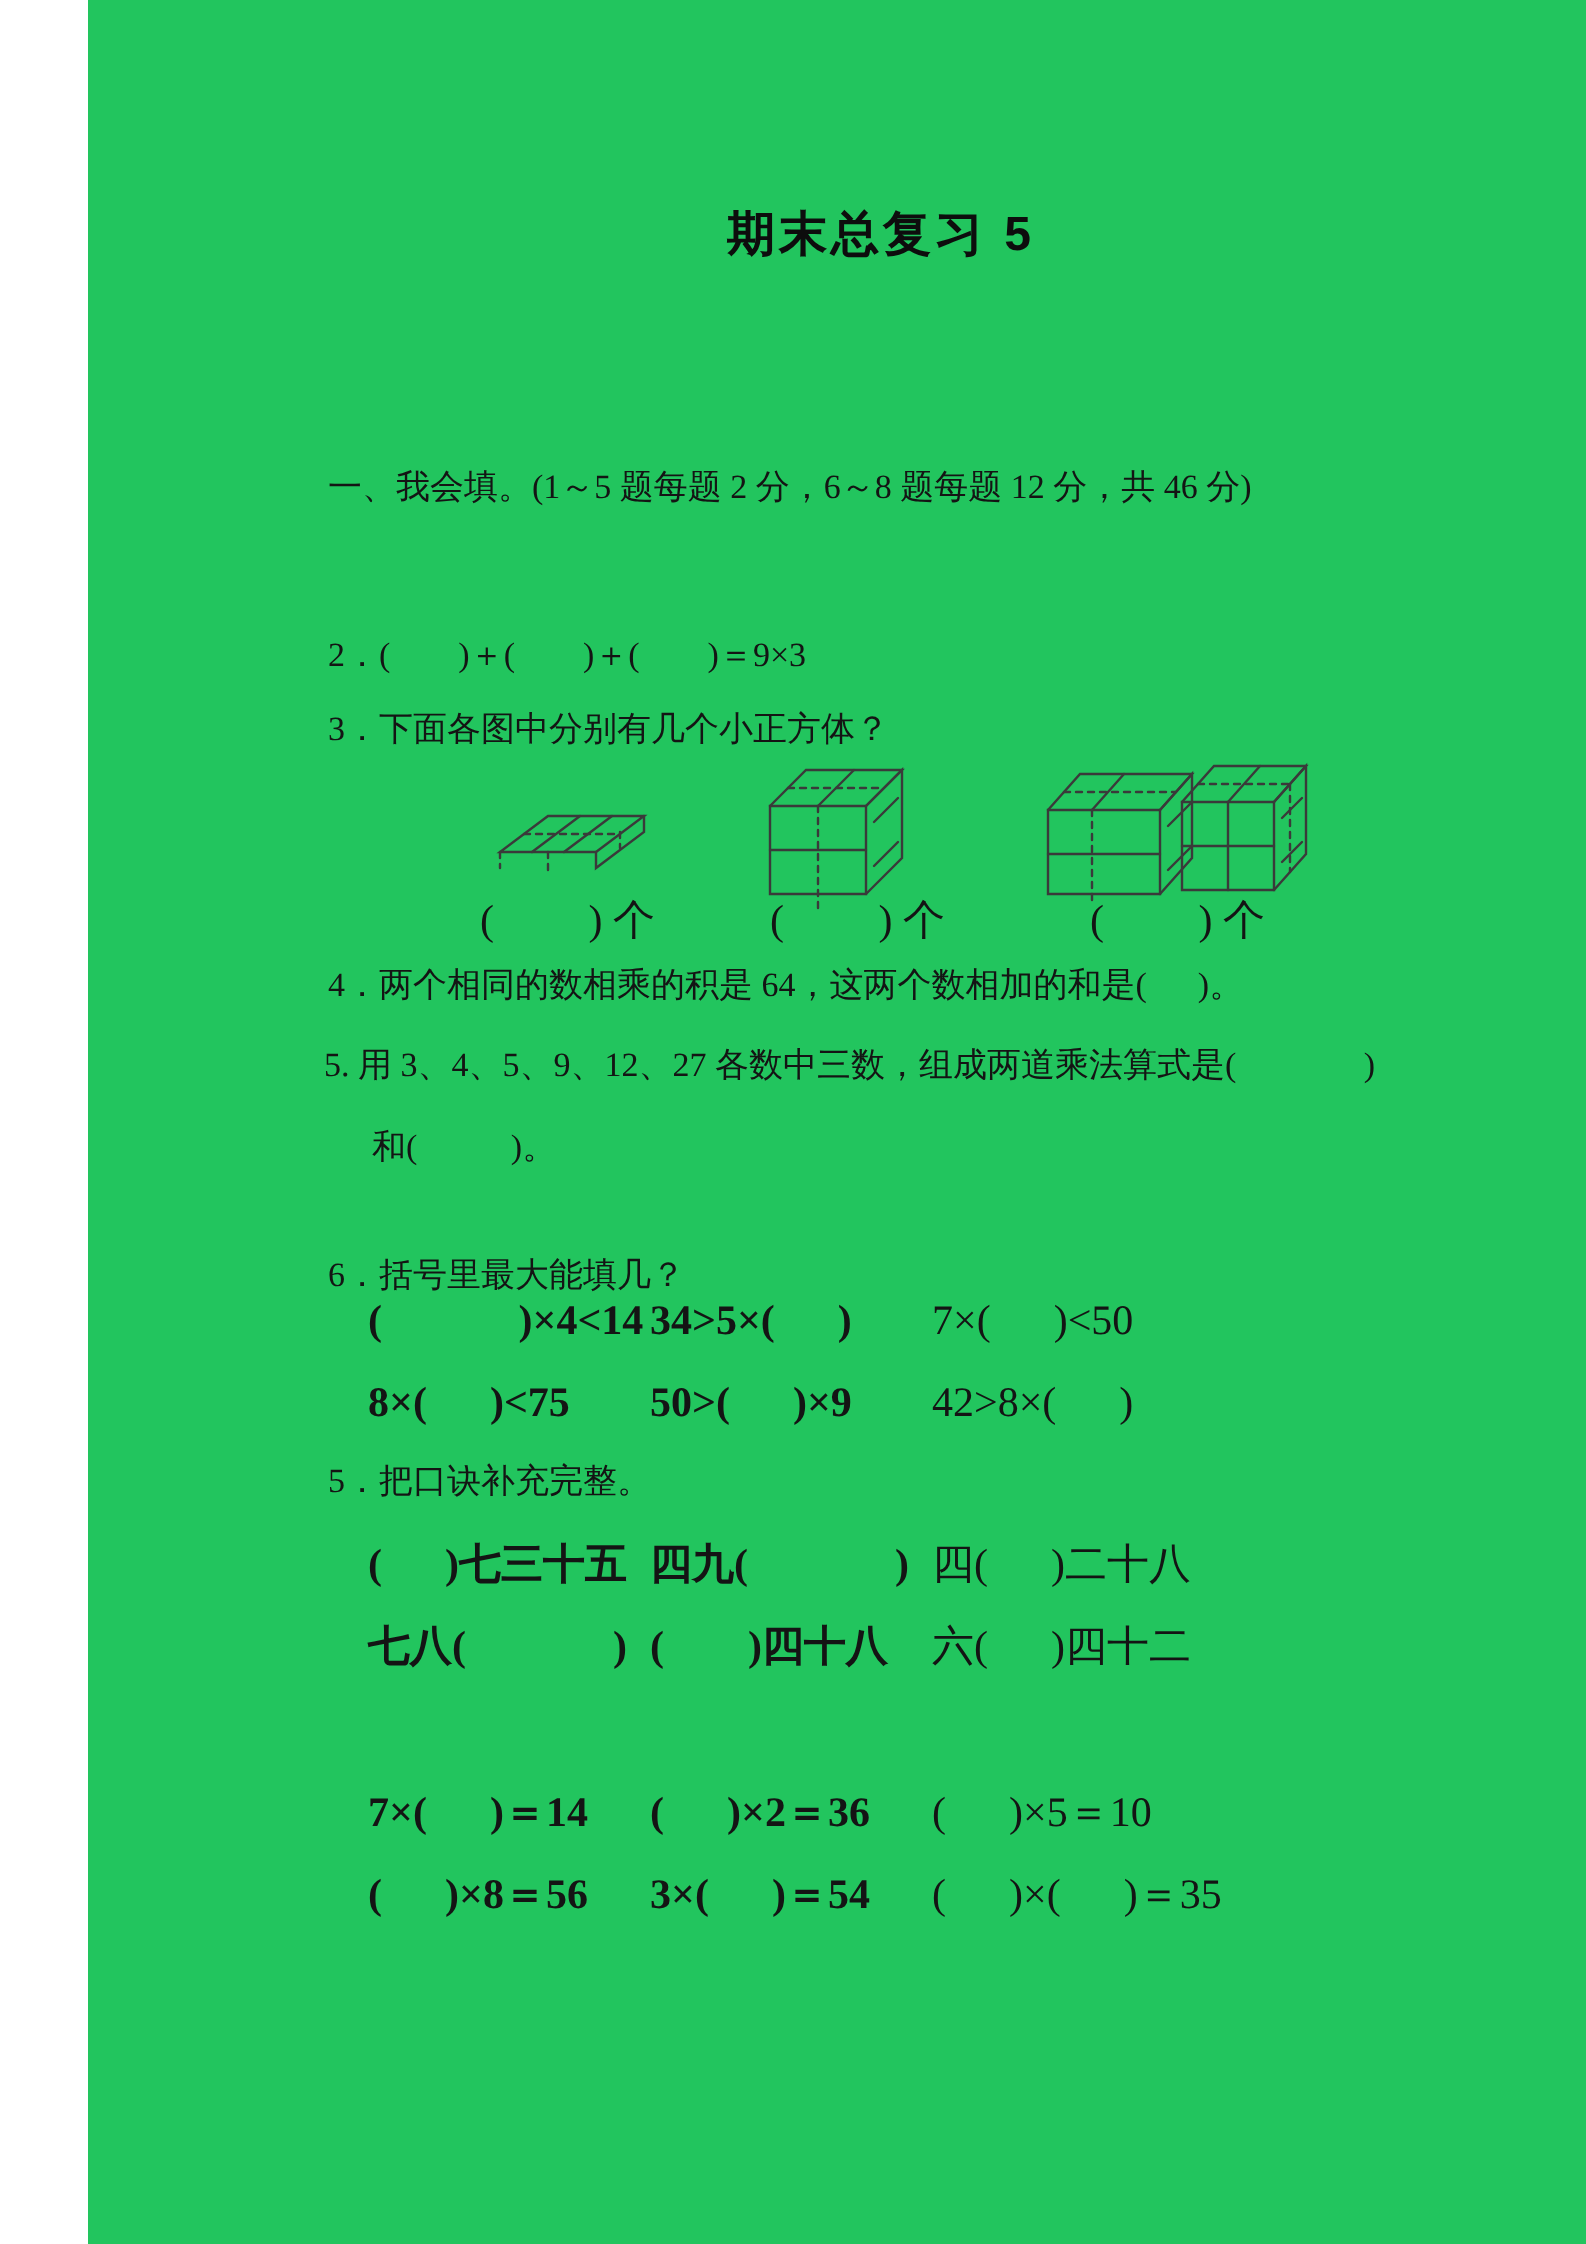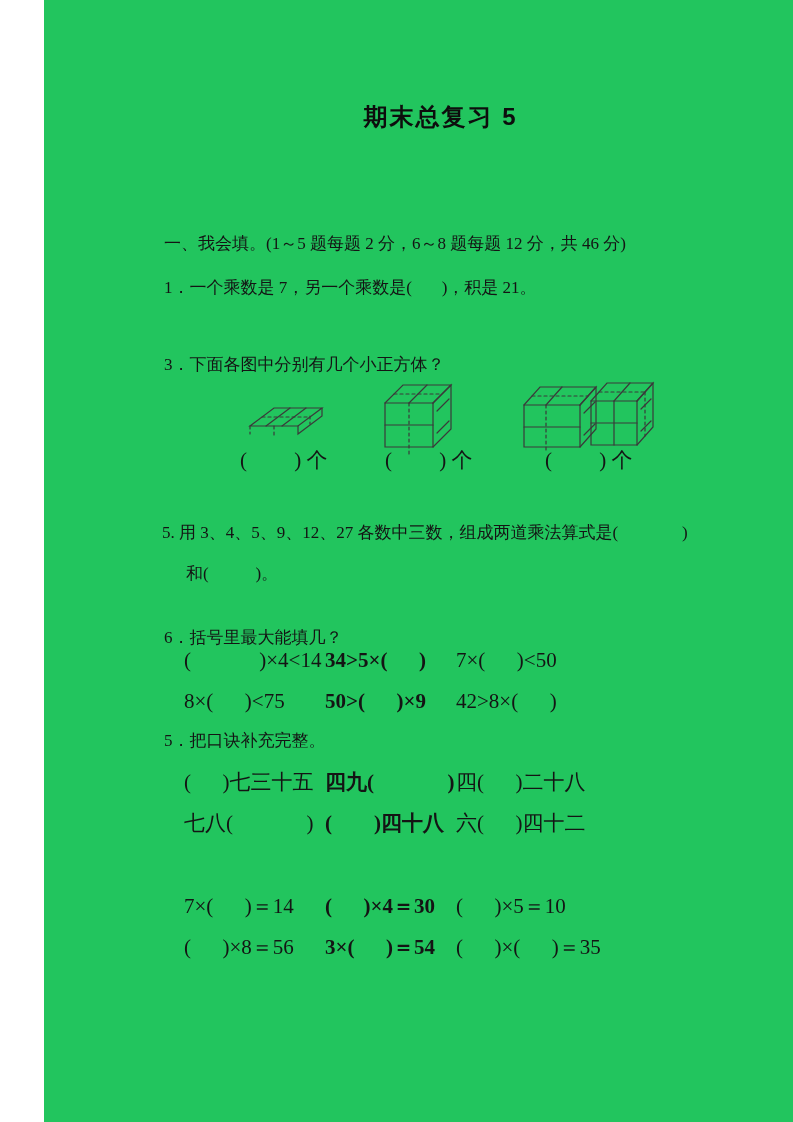--- a/index.html
+++ b/index.html
@@ -33,23 +33,23 @@
     line-height: 24px;
     white-space: pre;
   }
   .row { position: absolute; left: 0; top: 0; width: 100%; height: 26px; }
   .row span {
     position: absolute;
     font-size: 21px;
     line-height: 24px;
     white-space: pre;
   }
-  .c1 { left: 140px; }
+  .c1 { left: 140px; font-weight: bold; }
   .c2 { left: 281px; font-weight: bold; }
-  .c3 { left: 412px; }
+  .c3 { left: 422px; }
   .cnt1 { left: 196px; }
   .cnt2 { left: 341px; }
   .cnt3 { left: 501px; }
   .fig { position: absolute; }
   .fig svg { display: block; }
   .fig path, .fig line, .fig polygon {
     fill: none;
     stroke: #3a3a3a;
     stroke-width: 1.2;
     stroke-linecap: round;
@@ -58,22 +58,22 @@
 </style>
 </head>
 <body>
 
 <div class="page">
 
   <h1 class="title">期末总复习 5</h1>
 
   <div class="line" style="top:232px">一、我会填。(1～5 题每题 2 分，6～8 题每题 12 分，共 46 分)</div>
 
-  <div class="line" style="top:276px">1．一个乘数是 7，另一个乘数是(       )，积是 21。</div>
 
+  <div class="line" style="top:316px">2．(        )＋(        )＋(        )＝9×3</div>
 
   <div class="line" style="top:353px">3．下面各图中分别有几个小正方体？</div>
 
   <div class="fig" style="left:196px; top:386px">
     <svg width="100" height="62" viewBox="0 0 100 62">
       <path d="M10,40 L58,40 L82,22 L34,22 Z"></path>
       <path d="M26,40 L50,22"></path>
       <path d="M42,40 L66,22"></path>
       <path class="dash" d="M22,31 L70,31"></path>
       <path d="M58,40 L58,48 L82,30 L82,22"></path>
@@ -125,20 +125,21 @@
       <path d="M54,56 L64,46"></path>
     </svg>
   </div>
 
   <div class="row" style="top:448px">
     <span class="cnt1">(         ) 个</span>
     <span class="cnt2">(         ) 个</span>
     <span class="cnt3">(         ) 个</span>
   </div>
 
+  <div class="line" style="top:481px">4．两个相同的数相乘的积是 64，这两个数相加的和是(      )。</div>
 
   <div class="line" style="top:521px; left:118px">5. 用 3、4、5、9、12、27 各数中三数，组成两道乘法算式是(               )</div>
   <div class="line" style="top:562px; left:142px">和(           )。</div>
 
   <div class="line" style="top:626px">6．括号里最大能填几？</div>
   <div class="row" style="top:648px">
     <span class="c1">(             )×4&lt;14</span>
     <span class="c2">34&gt;5×(      )</span>
     <span class="c3">7×(      )&lt;50</span>
   </div>
@@ -155,21 +156,21 @@
     <span class="c3">六(      )四十二</span>
   </div>
   <div class="row" style="top:770px">
     <span class="c1">(      )七三十五</span>
     <span class="c2">四九(              )</span>
     <span class="c3">四(      )二十八</span>
   </div>
 
   <div class="row" style="top:894px">
     <span class="c1">7×(      )＝14</span>
-    <span class="c2">(      )×4＝30</span>
+    <span class="c2">(      )×2＝36</span>
     <span class="c3">(      )×5＝10</span>
   </div>
   <div class="row" style="top:935px">
     <span class="c1">(      )×8＝56</span>
     <span class="c2">3×(      )＝54</span>
     <span class="c3">(      )×(      )＝35</span>
   </div>
 
 </div>
 

